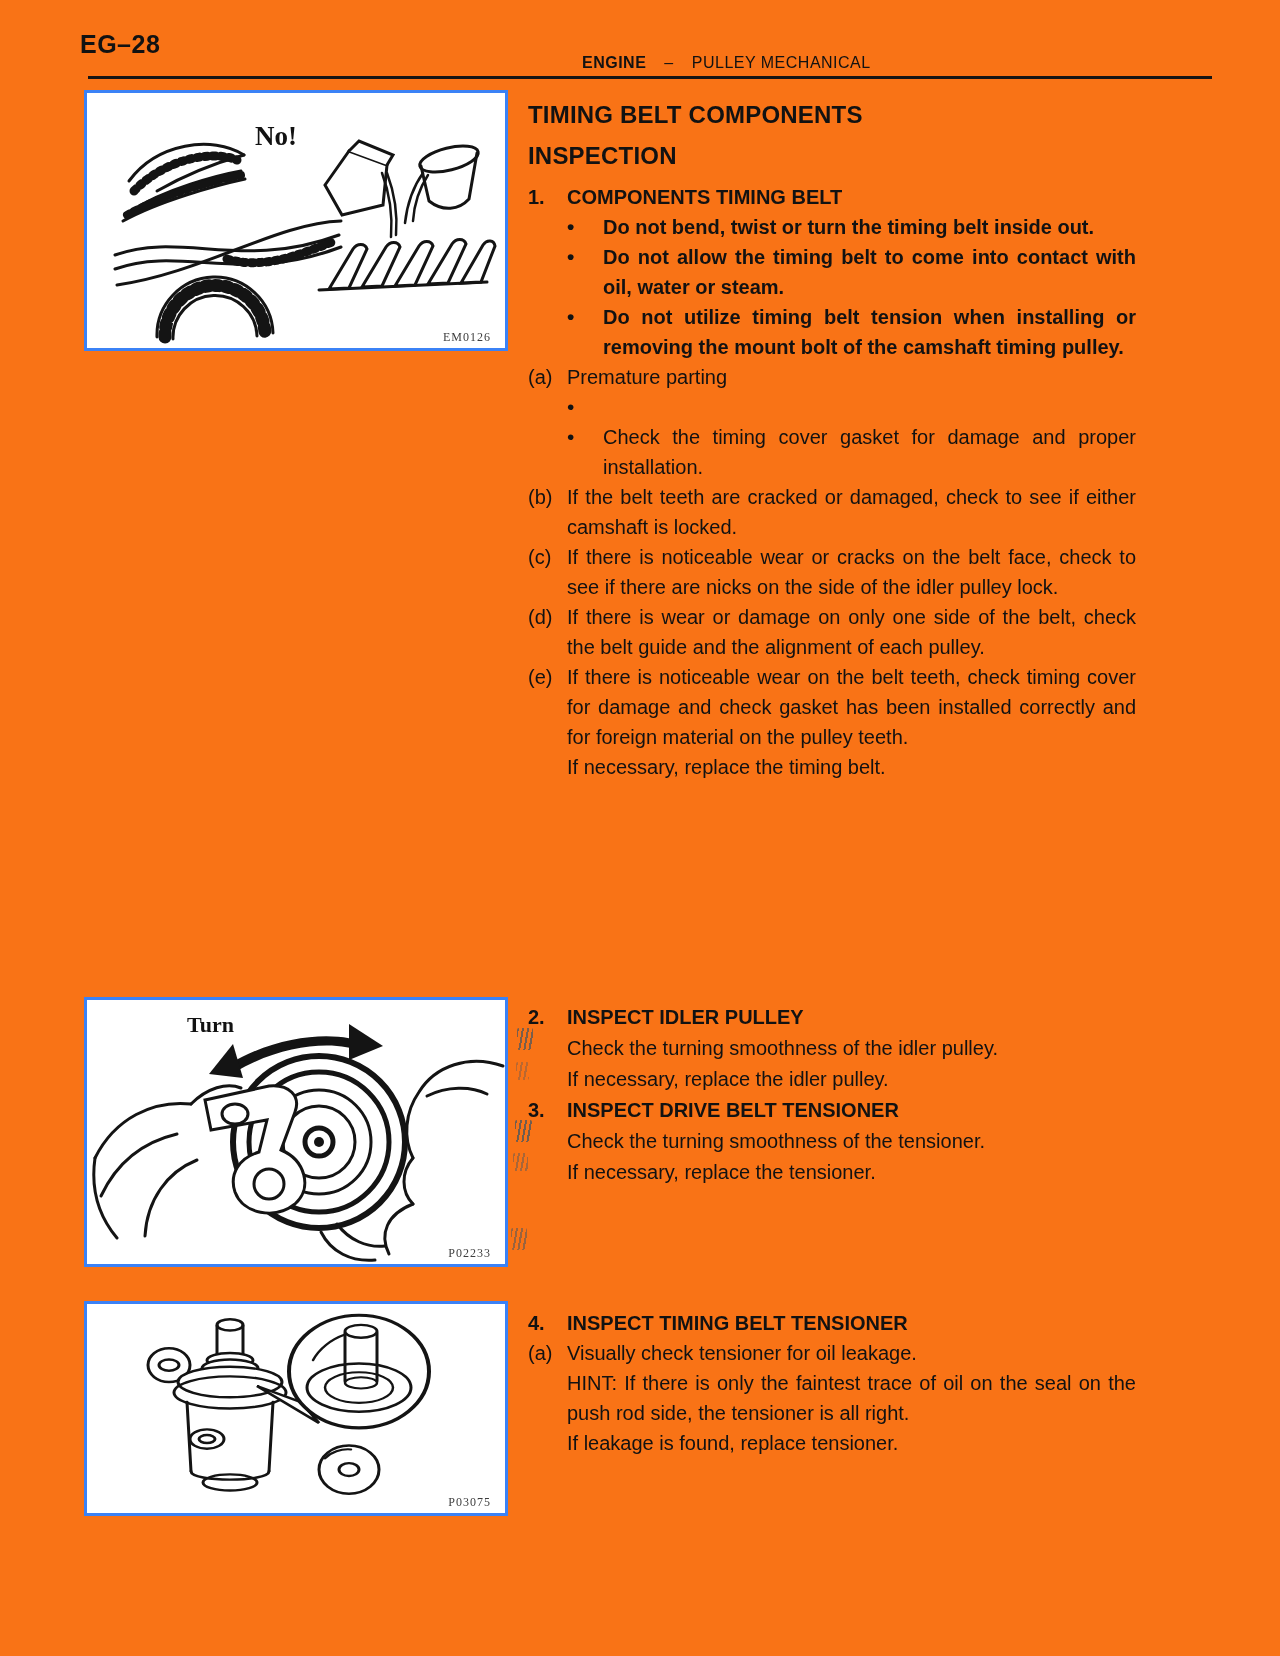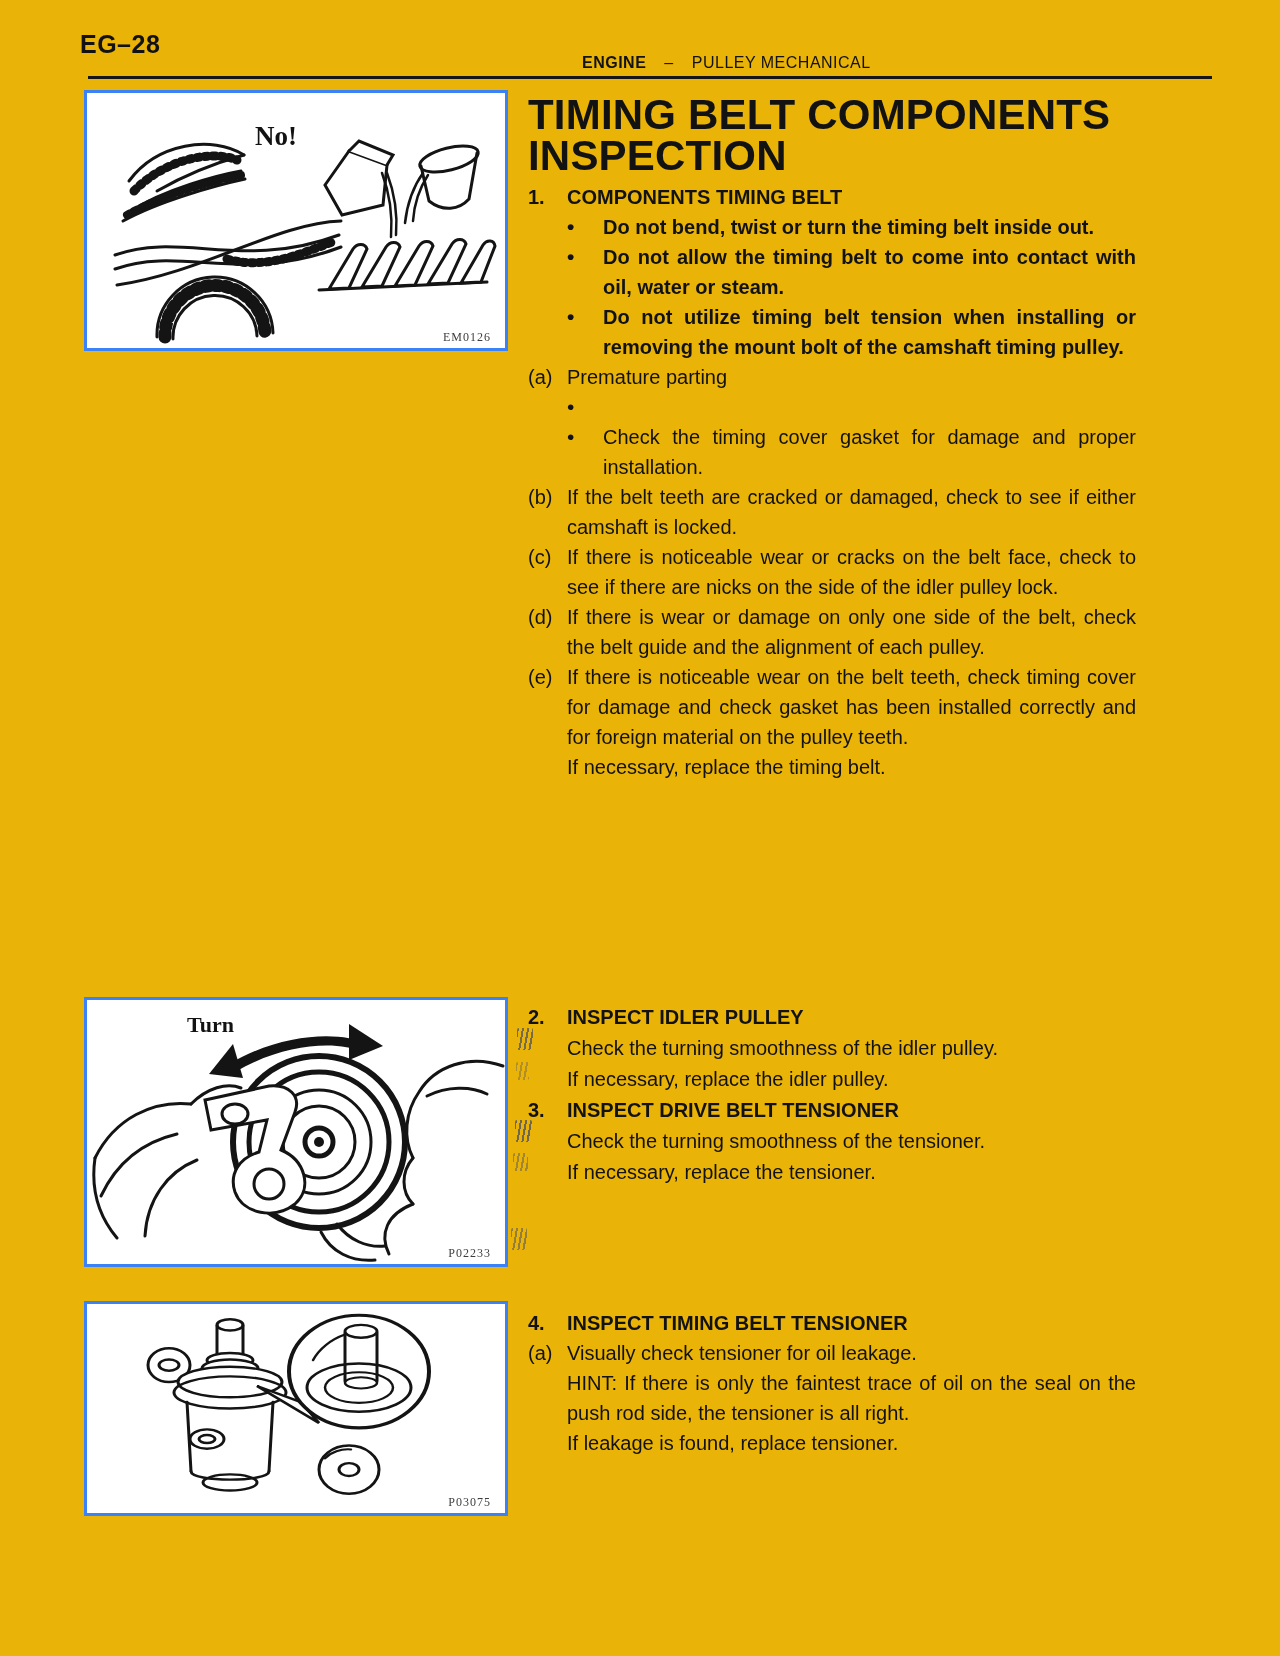--- a/index.html
+++ b/index.html
@@ -1,38 +1,38 @@
 <!DOCTYPE html>
 <html><head>
 <meta charset="utf-8">
 <style>
   * { margin:0; padding:0; box-sizing:border-box; }
   html,body { background:#e8e8e8; }
   .page {
-    position:relative; width:1280px; height:1656px; background:#eab308;
+    position:relative; width:1280px; height:1656px; background:#f97316;
     font-family:"Liberation Sans","DejaVu Sans",sans-serif; color:#121212;
     overflow:hidden; margin:0 auto;
   }
   
   .page-num { position:absolute; left:80px; top:30px; font-size:25px; font-weight:bold; letter-spacing:.5px; }
   .hdr-center { position:absolute; left:582px; top:54px; font-size:16px; letter-spacing:.5px; white-space:nowrap; }
   .hdr-center .hb { font-weight:bold; }
   .hdr-center .hd { margin:0 18px; }
   .hdr-rule { position:absolute; left:88px; top:76px; width:1124px; height:3px; background:#151515; }
 
   
   .figbox { position:absolute; left:84px; width:424px; border:3px solid #3b82f6; background:#fff;font-family:Liberation Serif, serif; }
   .figbox svg { position:absolute; left:0; top:0; width:100%; height:100%; }
   .fig-label { position:absolute; font-weight:bold; color:#121212; }
   .fig-code { position:absolute; right:14px; bottom:3px; font-size:12px; color:#3d3d3d;
               letter-spacing:1px; filter:blur(.4px); }
 
   
   .col { position:absolute; left:528px; width:608px; font-size:20px; line-height:30px; }
-  .title { font-size:42px; line-height:41px; font-weight:bold; letter-spacing:.2px; margin-bottom:6px; }
+  .title { font-size:24px; line-height:41px; font-weight:bold; letter-spacing:.2px; margin-bottom:6px; }
   .row { display:flex; align-items:flex-start; }
   .row .mk { width:39px; flex:0 0 39px; }
   .row .tx { flex:1; }
   .bold { font-weight:bold; }
   .ind { padding-left:39px; }
   .brow { display:flex; padding-left:39px; }
   .brow .bmk { width:36px; flex:0 0 36px; font-size:21px; }
   .brow .btx { flex:1; }
   .jt { text-align:justify; }
   .sec2 { line-height:31px; }

